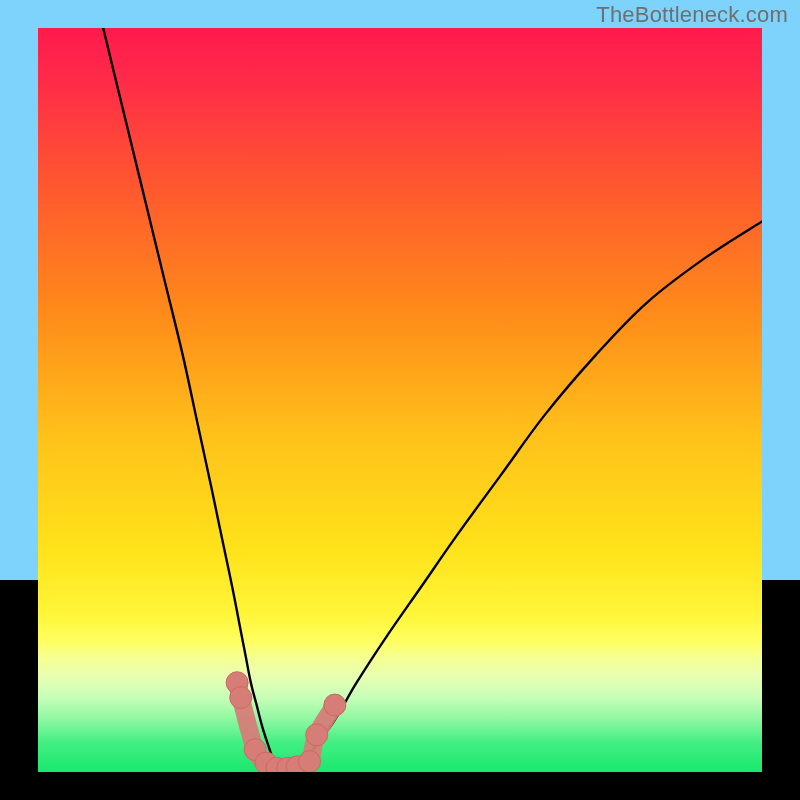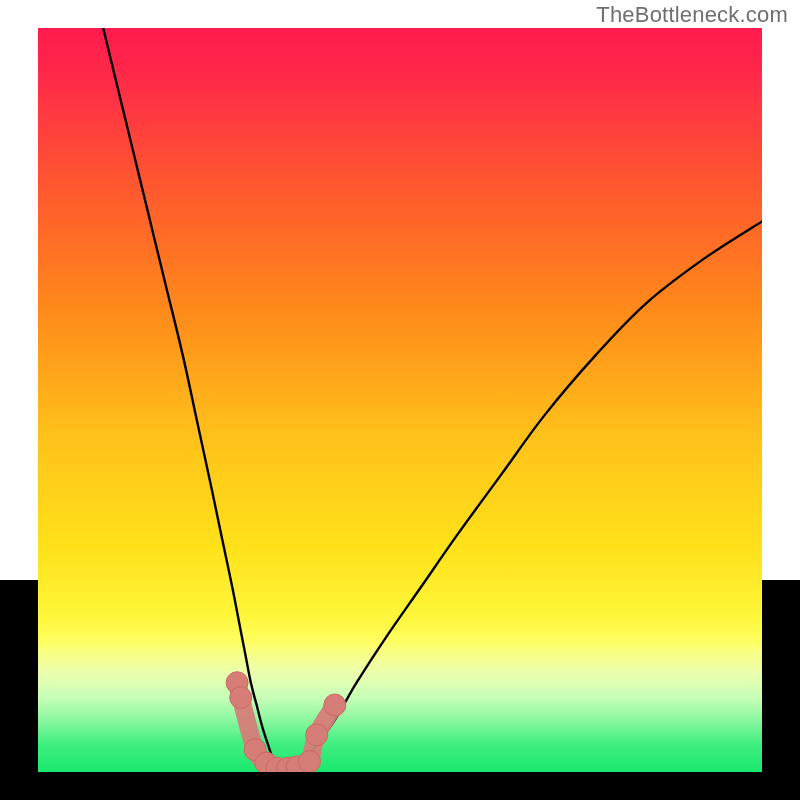--- a/index.html
+++ b/index.html
@@ -10,21 +10,21 @@
     background: #000;
     overflow: hidden;
     font-family: Arial, Helvetica, sans-serif;
   }
   .frame {
     position: absolute;
     left: 0;
     top: 0;
     width: 800px;
     height: 580px;
-    background: #ffffff;
+    background: #7dd3fc;
   }
   .watermark {
     position: absolute;
     top: 2px;
     right: 12px;
     color: #6f6f6f;
     font-size: 22px;
     font-weight: 400;
     letter-spacing: 0.2px;
     z-index: 10;

